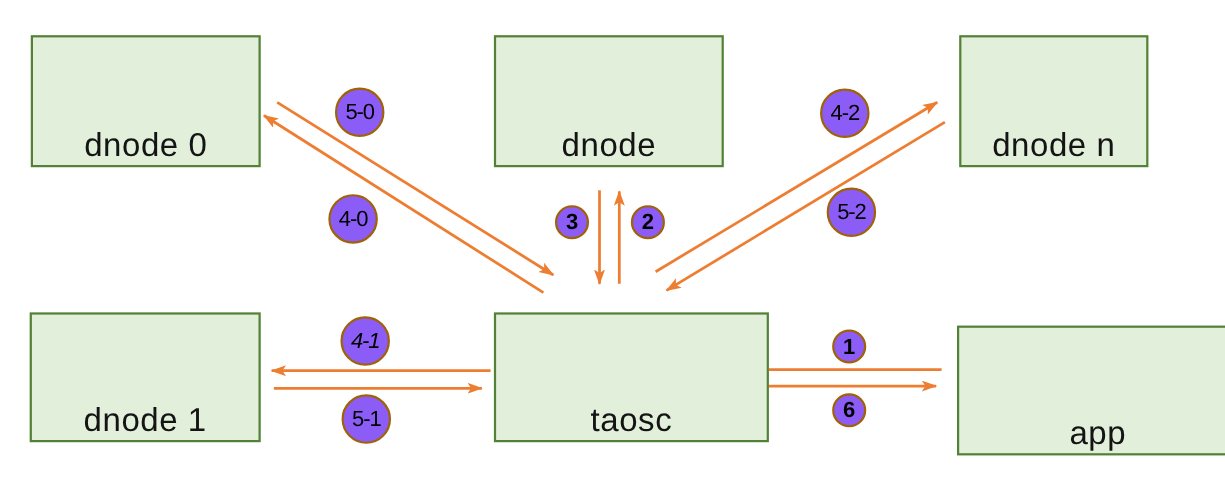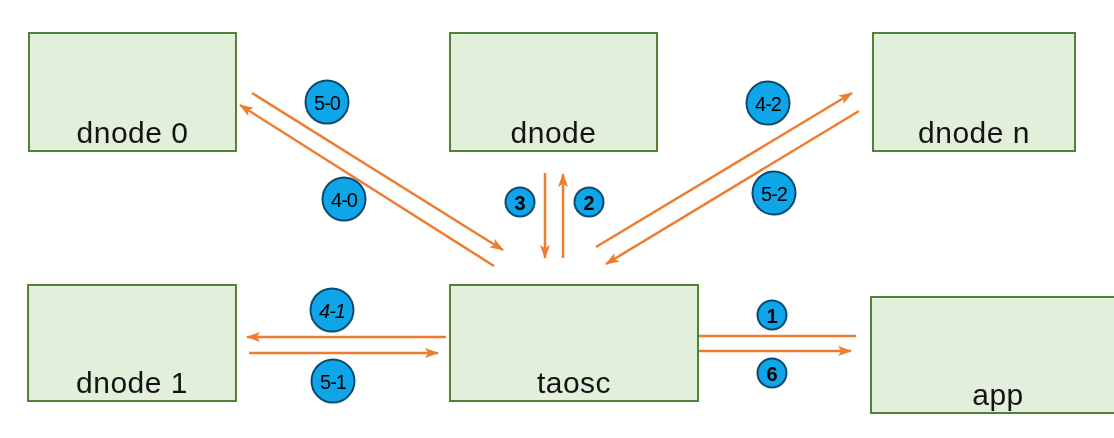--- a/index.html
+++ b/index.html
@@ -16,22 +16,22 @@
     background:#e2efda;
     border:2.5px solid #538135;
     box-sizing:border-box;
     display:flex;align-items:flex-end;justify-content:center;
     font-size:30px;color:#141414;letter-spacing:0.5px;
   }
   .badge{
     position:absolute;
     transform:translate(-50%,-50%);
     border-radius:50%;
-    background:#0ea5e9;
-    border:2px solid #0c4a6e;
+    background:#8b5cf6;
+    border:2px solid #a16207;
     box-sizing:border-box;
     display:flex;align-items:center;justify-content:center;
     color:#000000;line-height:1;
   }
   .badge.pair{width:45px;height:45px;font-size:20px;letter-spacing:-1px;}
   .badge.single{width:31px;height:31px;font-size:20px;font-weight:700;border-width:2.5px;}
 </style>
 </head>
 <body>
 
@@ -56,35 +56,35 @@
       <line x1="859" y1="111" x2="606" y2="264" marker-end="url(#ah)"></line>
     </g>
   </svg>
 
   <div class="node" style="left:28px;top:32px;width:209px;height:120px;">
     <span>dnode 0</span>
   </div>
   <div class="node" style="left:449px;top:32px;width:209px;height:120px;">
     <span>dnode</span>
   </div>
-  <div class="node" style="left:872px;top:32px;width:204px;height:120px;">
+  <div class="node" style="left:872px;top:32px;width:172px;height:120px;">
     <span>dnode n</span>
   </div>
   <div class="node" style="left:27px;top:284px;width:210px;height:118px;">
     <span>dnode 1</span>
   </div>
   <div class="node" style="left:449px;top:284px;width:250px;height:118px;">
     <span>taosc</span>
   </div>
   <div class="node" style="left:870px;top:284px;width:256px;height:118px;margin-top:12px;">
     <span>app</span>
   </div>
 
   <div class="badge pair" style="left:327px;top:102px;">5-0</div>
-  <div class="badge pair" style="left:344px;top:199px;">4-0</div>
+  <div class="badge pair" style="left:321px;top:199px;">4-0</div>
   <div class="badge single" style="left:520px;top:202px;">3</div>
   <div class="badge single" style="left:589px;top:202px;">2</div>
   <div class="badge pair" style="left:768px;top:103px;">4-2</div>
   <div class="badge pair" style="left:774px;top:193px;">5-2</div>
   <div class="badge pair" style="left:332px;top:310px;font-style:italic;">4-1</div>
   <div class="badge pair" style="left:333px;top:381px;">5-1</div>
   <div class="badge single" style="left:772px;top:315px;">1</div>
   <div class="badge single" style="left:772px;top:373px;">6</div>
 
 </div>

